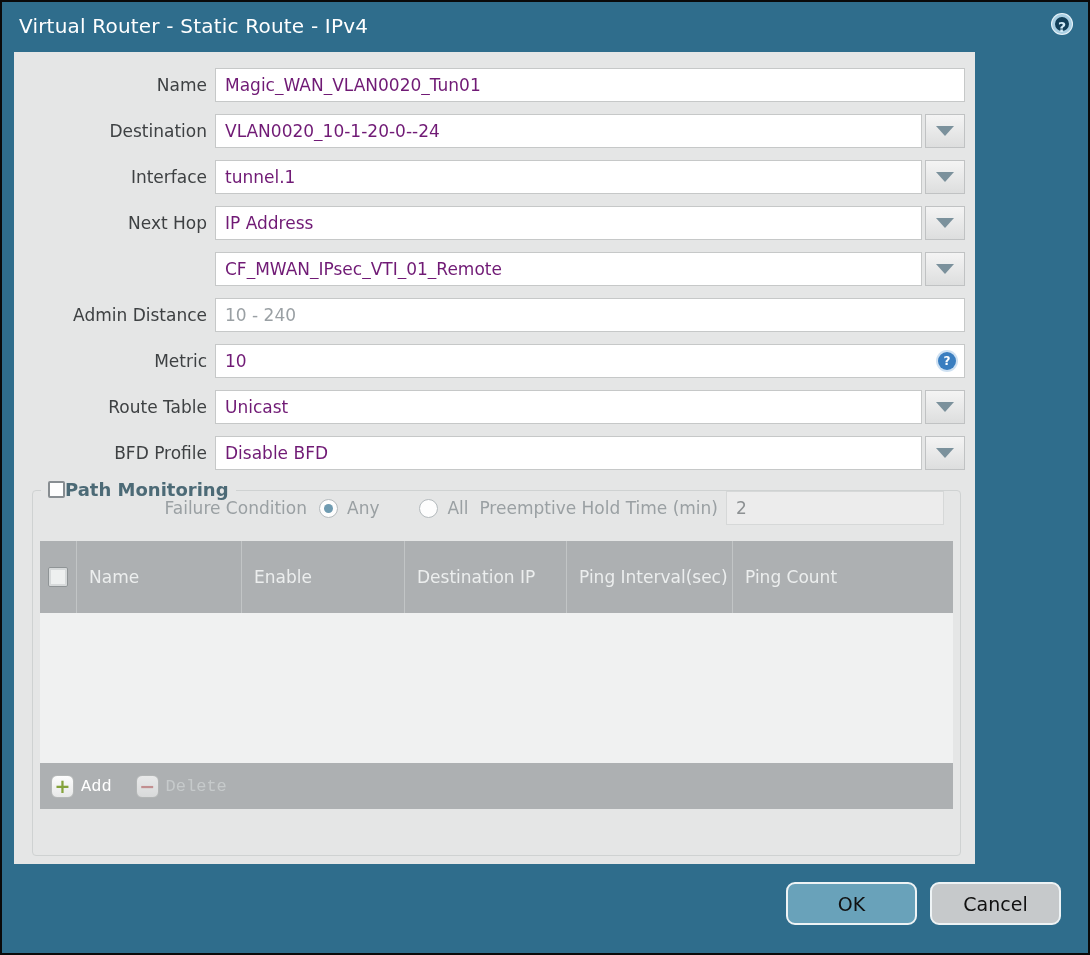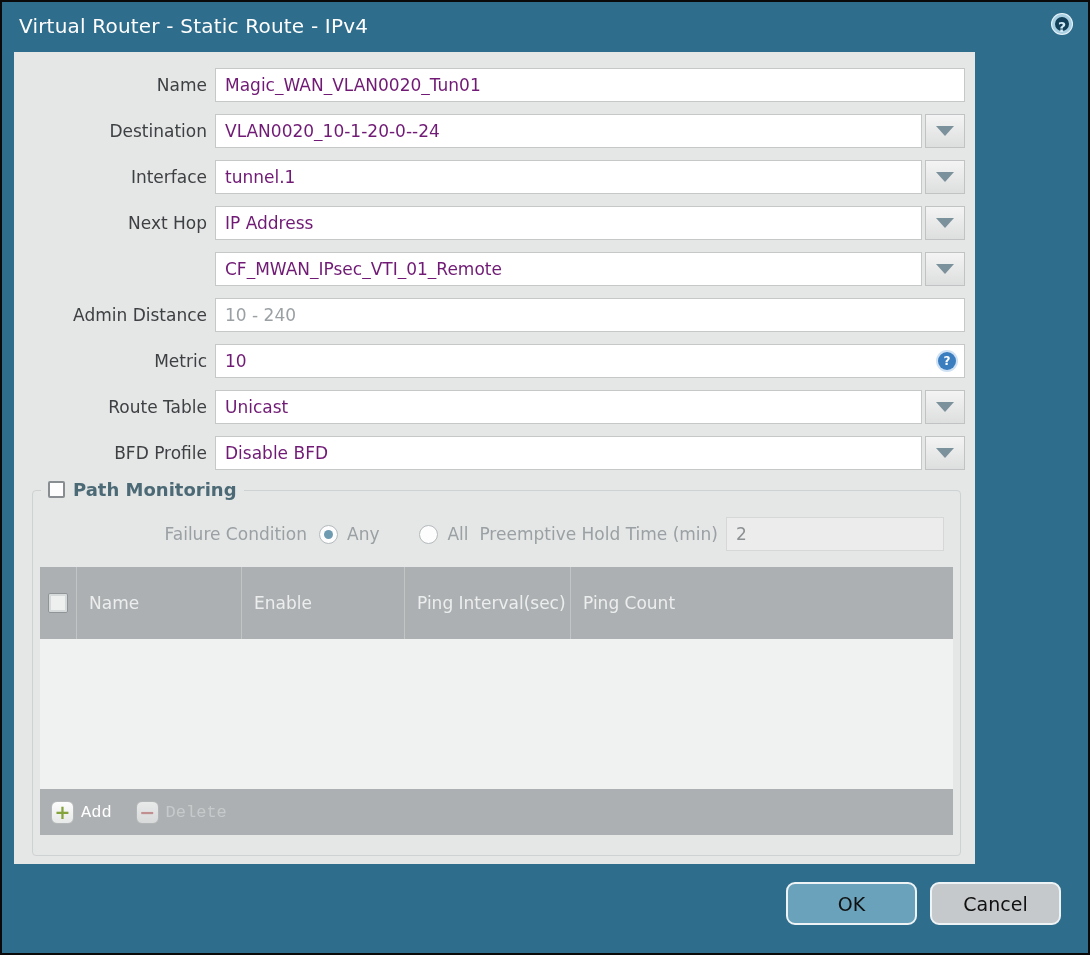--- a/index.html
+++ b/index.html
@@ -50,28 +50,28 @@
     line-height:18px; text-align:center; box-shadow:0 0 0 2px #cfe1f2; cursor:pointer;
   }
 
   
   .group {
     position:relative; margin:20px 14px 0 18px; height:366px;
     border:1px solid #cfd2d2; border-radius:4px;
   }
   .legend {
     position:absolute; top:-12px; left:8px; background:#e5e6e6; padding:0 7px;
-    display:flex; align-items:center; gap:8px;
+    display:flex; align-items:center; 
   }
   .cb {
     width:17px; height:17px; background:#fdfdfd; border:2px solid #878d91; border-radius:2px; cursor:pointer;
   }
   .legend-text { font-size:18px; font-weight:bold; color:#4c6a76; }
 
-  .fc-row { display:flex; align-items:center; margin-top:26px; height:34px; }
+  .fc-row { display:flex; align-items:center; height:34px; }
   .fc-label { width:274px; text-align:right; font-size:17px; color:#9aa0a3; flex:none; }
   .radio {
     width:19px; height:19px; border-radius:50%; background:#fdfdfd;
     border:1px solid #b4babd; position:relative; flex:none; margin-left:12px;
   }
   .radio.checked::after { content:""; position:absolute; inset:4px; border-radius:50%; background:#6f9bb1; }
   .radio-label { font-size:17px; color:#9aa0a3; margin-left:9px; }
   .gap28 { width:28px; flex:none; }
   .pht-label { margin-left:auto; font-size:17px; color:#9aa0a3; }
   .pht-input {
@@ -227,20 +227,21 @@
         <input class="pht-input" value="2" style="">
       </div>
 
       <div class="tbl">
         <div class="tbl-head">
           <div class="th c0">
             <span class="tbl-checkbox"></span>
           </div>
           <div class="th c1">Name</div>
           <div class="th c2">Enable</div>
+          <div class="th c4">Destination IP</div>
           <div class="th c5">Ping Interval(sec)</div>
           <div class="th c6">Ping Count</div>
         </div>
         <div class="tbl-body"></div>
         <div class="tbl-actions">
           <div class="action">
             <span class="icon-box add-glyph">+</span>
             <span class="action-label">Add</span>
           </div>
           <div class="action disabled">

